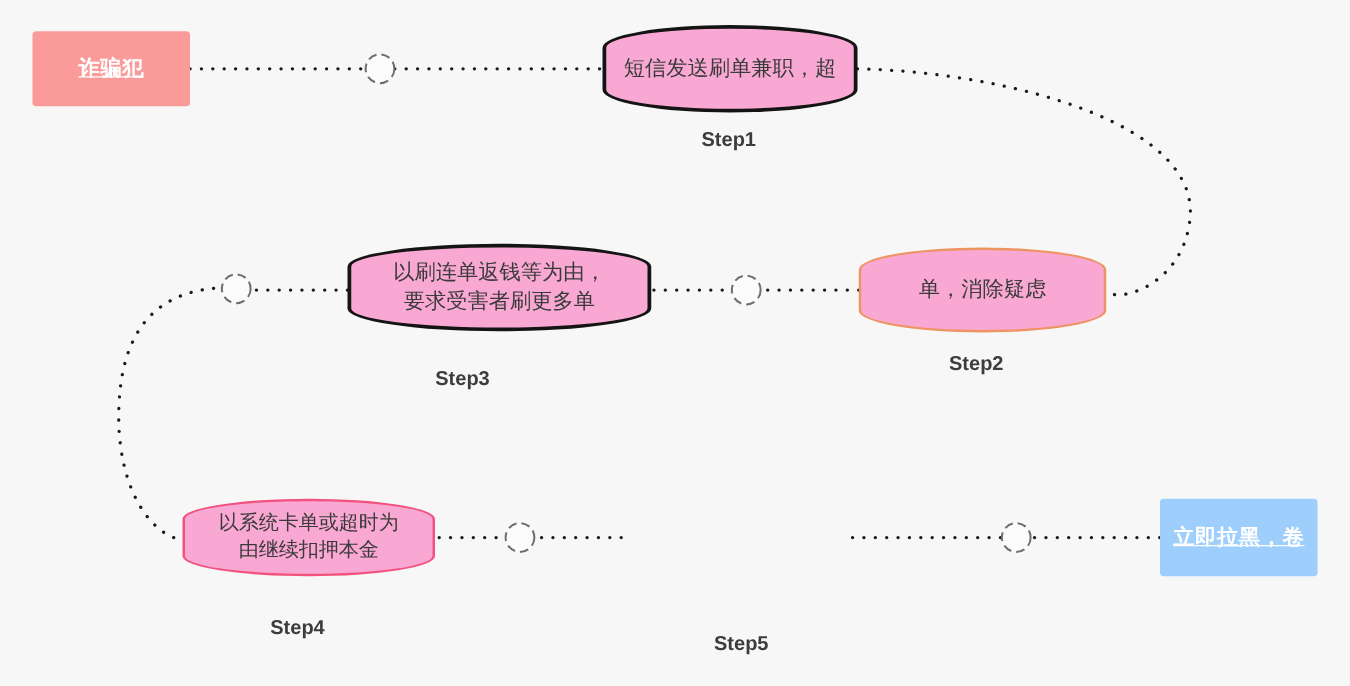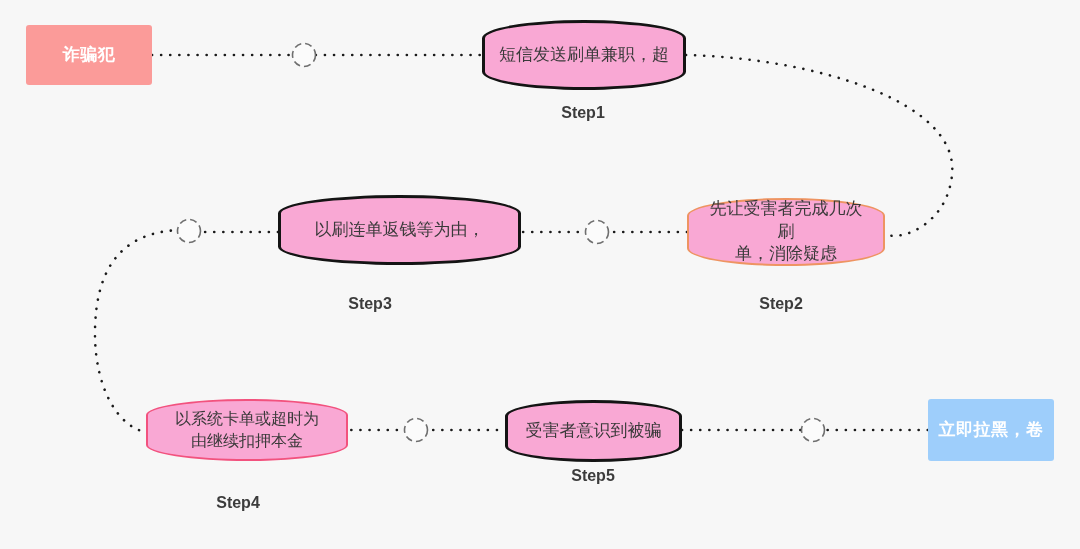--- a/index.html
+++ b/index.html
@@ -32,20 +32,21 @@
     text-align: center;
     line-height: 1.35;
   }
   
   .node.terminal {
     border-radius: 3px;
     color: #ffffff;
     font-weight: bold;
     font-size: 17px;
     letter-spacing: 0.5px;
+    text-decoration: underline;
   }
   
   .node.box {
     background: #f9a8d4;
     border-style: solid;
     border-width: 2.5px;
     border-radius: 50% / 26%;
     color: #3a3a3a;
     font-size: 17px;
     padding: 4px 14px;
@@ -100,47 +101,42 @@
 
   <div class="node box thick" style="left:482px; top:20px; width:204px; height:70px; border-color:#141414;">
     <div>
       <span class="nodetext">短信发送刷单兼职，超</span>
     </div>
   </div>
   <div class="steplabel" style="left:583px; top:104px;">Step1</div>
 
   <div class="node box" style="left:687px; top:198px; width:198px; height:68px; border-color:#ee9462;">
     <div>
-      <span class="nodetext">先让受害者完成几次刷</span>
       <span class="nodetext">单，消除疑虑</span>
     </div>
   </div>
-  <div class="steplabel" style="left:781px; top:295px;">Step2</div>
+  <div class="steplabel" style="left:781px; top:283px;">Step2</div>
 
   <div class="node box thick" style="left:278px; top:195px; width:243px; height:70px; border-color:#141414;">
     <div>
       <span class="nodetext">以刷连单返钱等为由，</span>
+      <span class="nodetext">要求受害者刷更多单</span>
     </div>
   </div>
   <div class="steplabel" style="left:370px; top:295px;">Step3</div>
 
   <div class="node box" style="left:146px; top:399px; width:202px; height:62px; border-color:#f2527e; font-size:16px;">
     <div>
       <span class="nodetext">以系统卡单或超时为</span>
       <span class="nodetext">由继续扣押本金</span>
     </div>
   </div>
   <div class="steplabel" style="left:238px; top:494px;">Step4</div>
 
-  <div class="node box thick" style="left:505px; top:400px; width:177px; height:62px; border-color:#141414;">
-    <div>
-      <span class="nodetext">受害者意识到被骗</span>
-    </div>
-  </div>
-  <div class="steplabel" style="left:593px; top:467px;">Step5</div>
+  <div class="steplabel" style="left:593px; top:507px;">Step5</div>
 
   <div class="node terminal" style="left:928px; top:399px; width:126px; height:62px; background:#9ecefb;align-items:center;">
     <div>
       <span class="nodetext">立即拉黑，卷</span>
     </div>
   </div>
 
 </div>
 
 </body></html>

